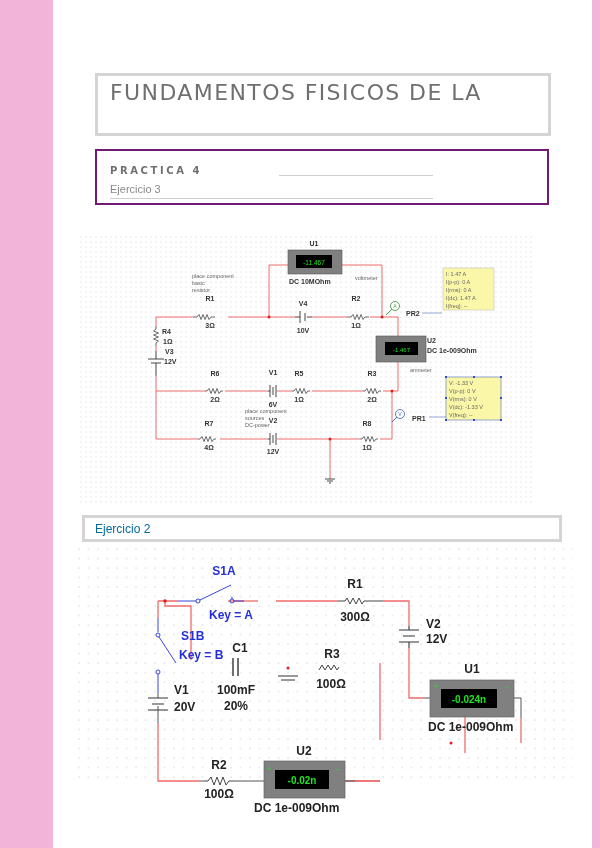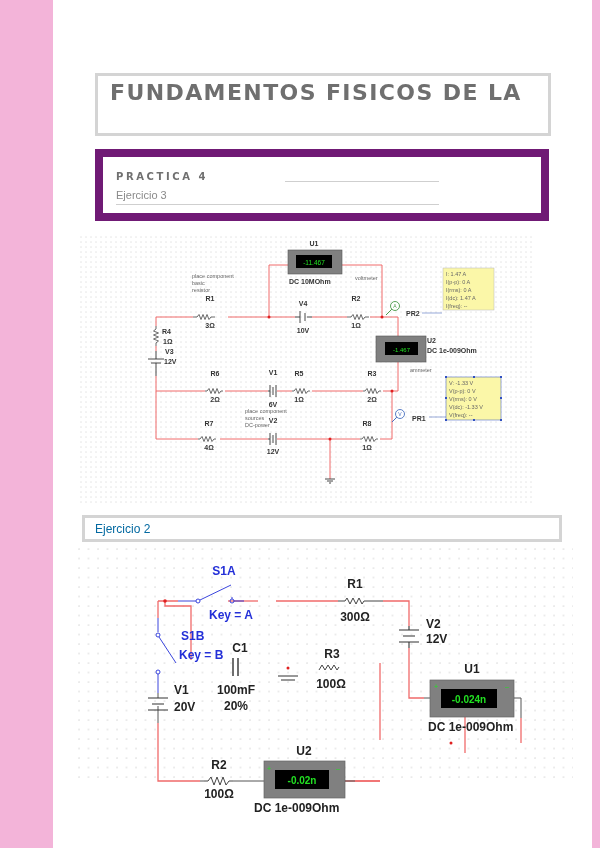--- a/index.html
+++ b/index.html
@@ -1,21 +1,21 @@
 <!DOCTYPE html>
 <html><head>
 <meta charset="utf-8">
 <style>
   html,body{margin:0;padding:0;}
   body{width:600px;height:848px;position:relative;overflow:hidden;background:#ffffff;font-family:"Liberation Sans",sans-serif;}
   .band-left{position:absolute;left:0;top:0;width:53px;height:848px;background:#f3b4d9;}
   .band-right{position:absolute;left:592px;top:0;width:8px;height:848px;background:#f3b4d9;}
   .title-box{position:absolute;left:95px;top:73px;width:456px;height:63px;border:3px solid #d4d4d4;box-sizing:border-box;}
-  .title-text{position:absolute;left:12px;top:4px;font-family:"DejaVu Sans",sans-serif;font-weight:bold;font-size:22px;line-height:26px;color:#6f6f6f;letter-spacing:1.4px;}
-  .sub-box{position:absolute;left:95px;top:149px;width:454px;height:72px;border:8px solid #701a75;box-sizing:border-box;}
+  .title-text{position:absolute;left:12px;top:4px;font-family:"DejaVu Sans",sans-serif;font-weight:normal;font-size:22px;line-height:26px;color:#6f6f6f;letter-spacing:1.4px;}
+  .sub-box{position:absolute;left:95px;top:149px;width:454px;height:56px;border:2px solid #701a75;box-sizing:border-box;}
   .practica{position:absolute;left:13px;top:14px;font-family:"DejaVu Sans",sans-serif;font-weight:bold;font-size:10px;letter-spacing:2.6px;color:#707070;}
   .line1{position:absolute;left:182px;top:24px;width:154px;height:1px;background:#cfcfcf;}
   .ej1{position:absolute;left:13px;top:32px;font-size:11px;color:#8a8a8a;}
   .line2{position:absolute;left:13px;top:47px;width:323px;height:1px;background:#cfcfcf;}
   .ej2-box{position:absolute;left:82px;top:515px;width:480px;height:27px;border:3px solid #d4d4d4;box-sizing:border-box;}
   .ej2{position:absolute;left:10px;top:4px;font-size:12px;color:#0369a1;}
   svg{position:absolute;overflow:visible;}
   .lbl{font-family:"Liberation Sans",sans-serif;font-size:7px;font-weight:bold;fill:#333;}
   .note{font-family:"Liberation Sans",sans-serif;font-size:5.5px;fill:#666;}
   .lbl2{font-family:"Liberation Sans",sans-serif;font-size:12px;font-weight:bold;fill:#222;}

